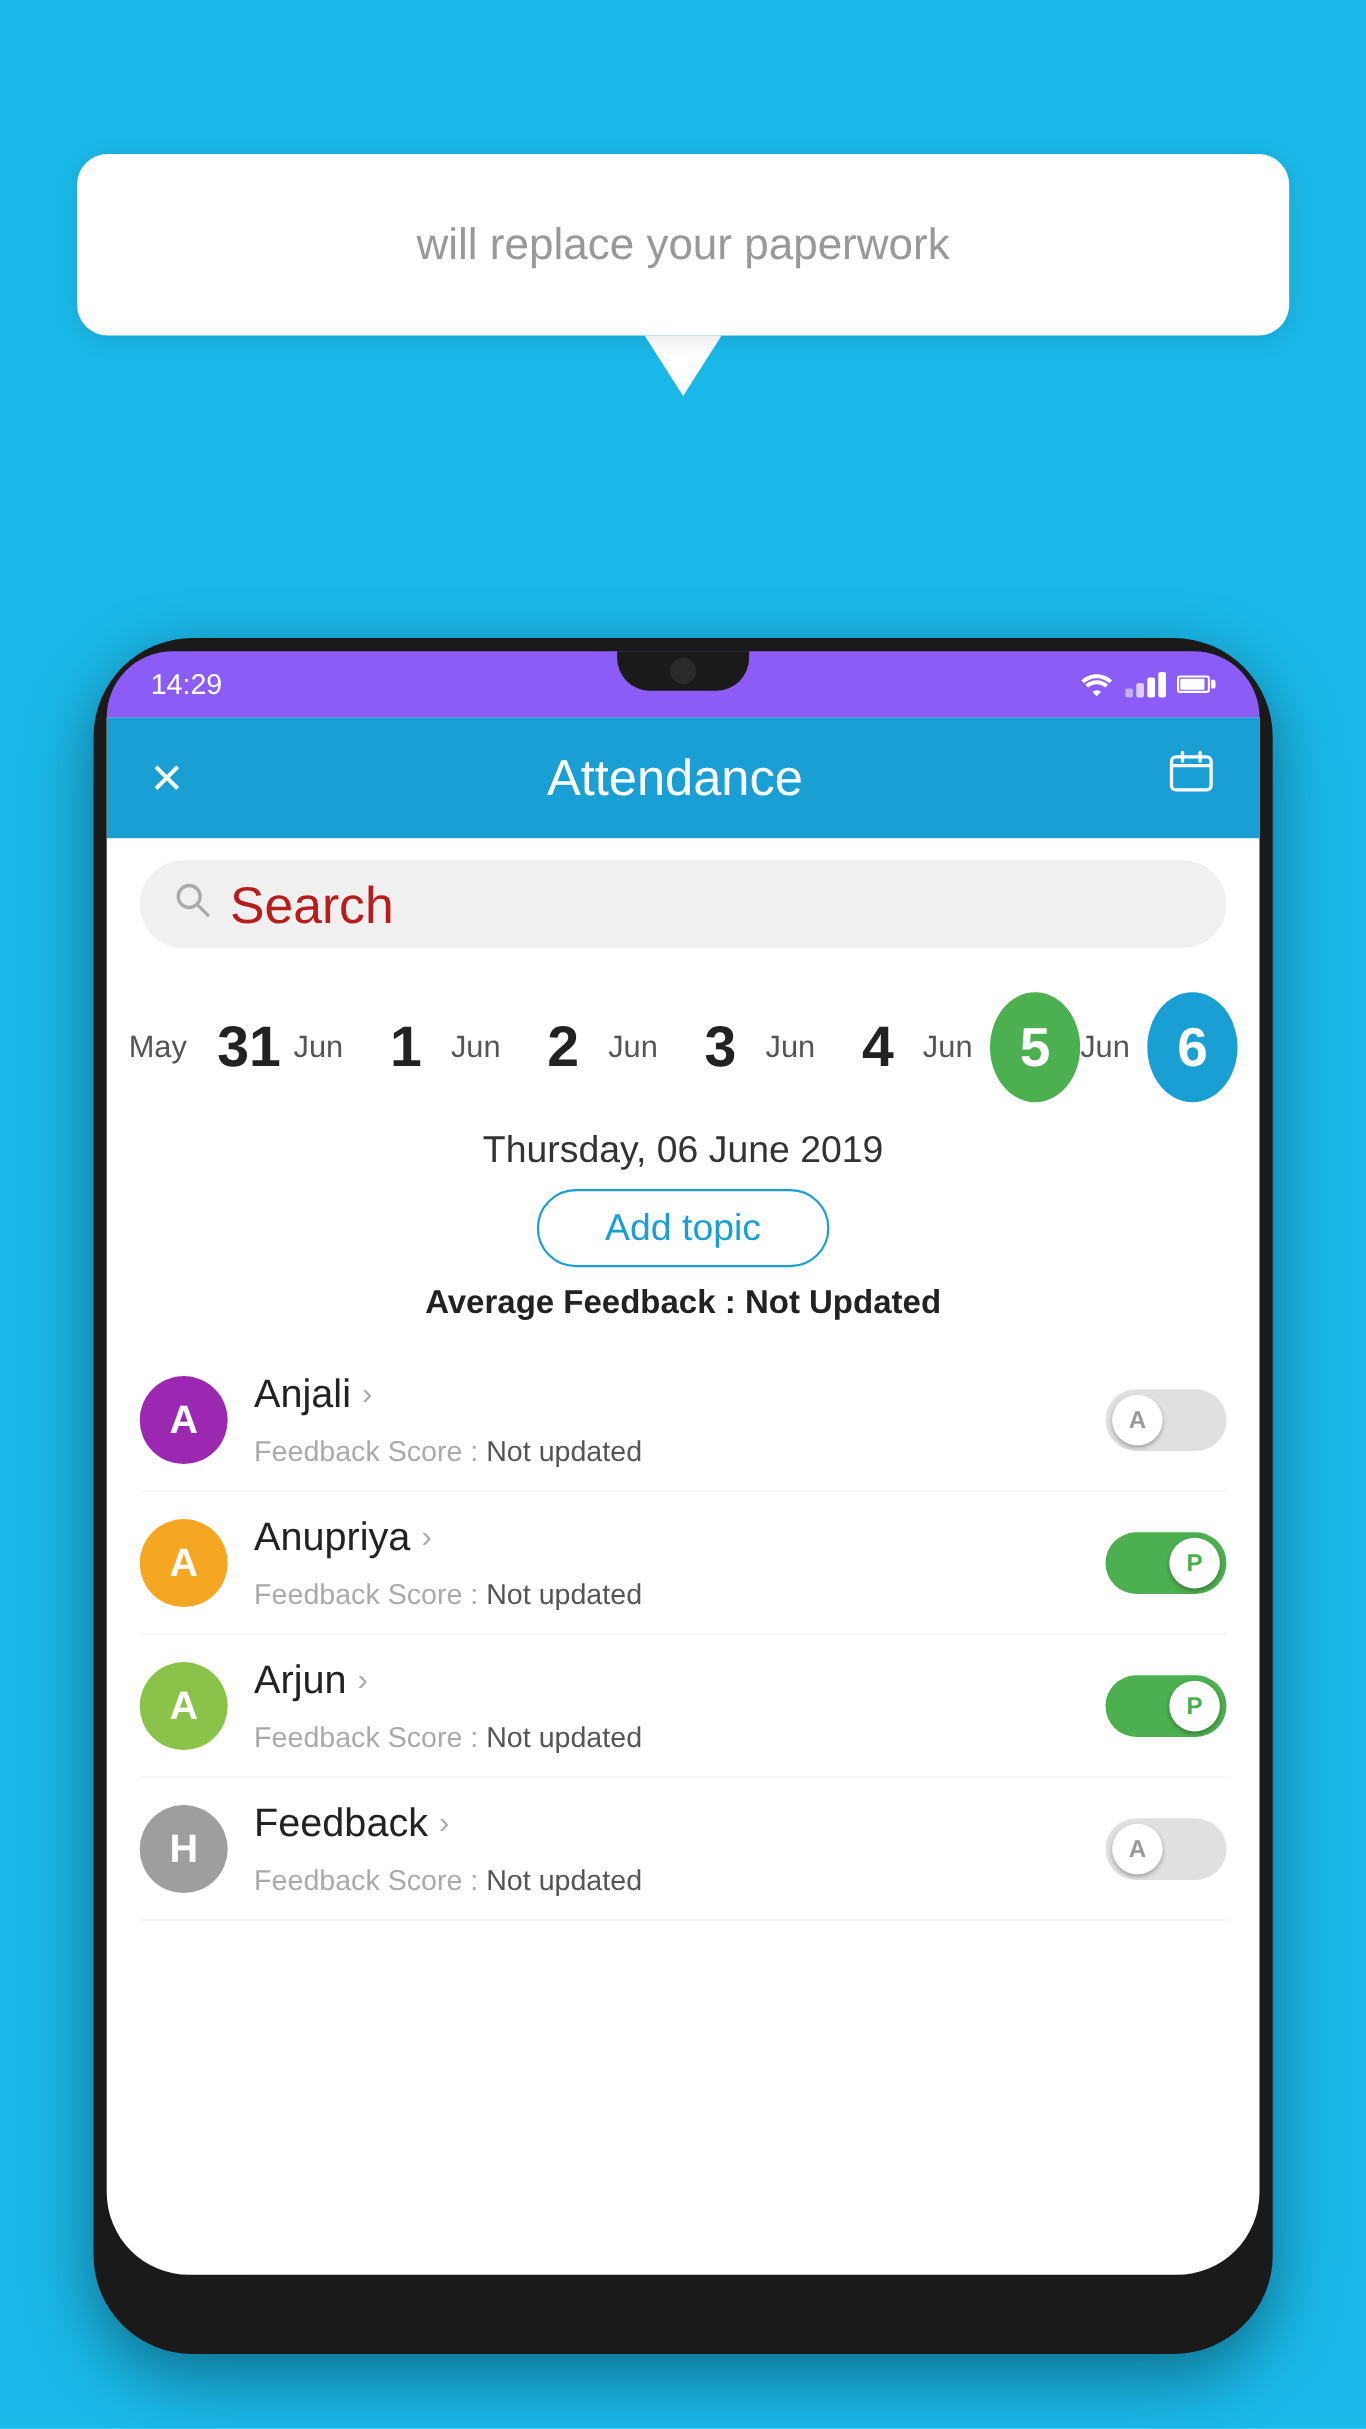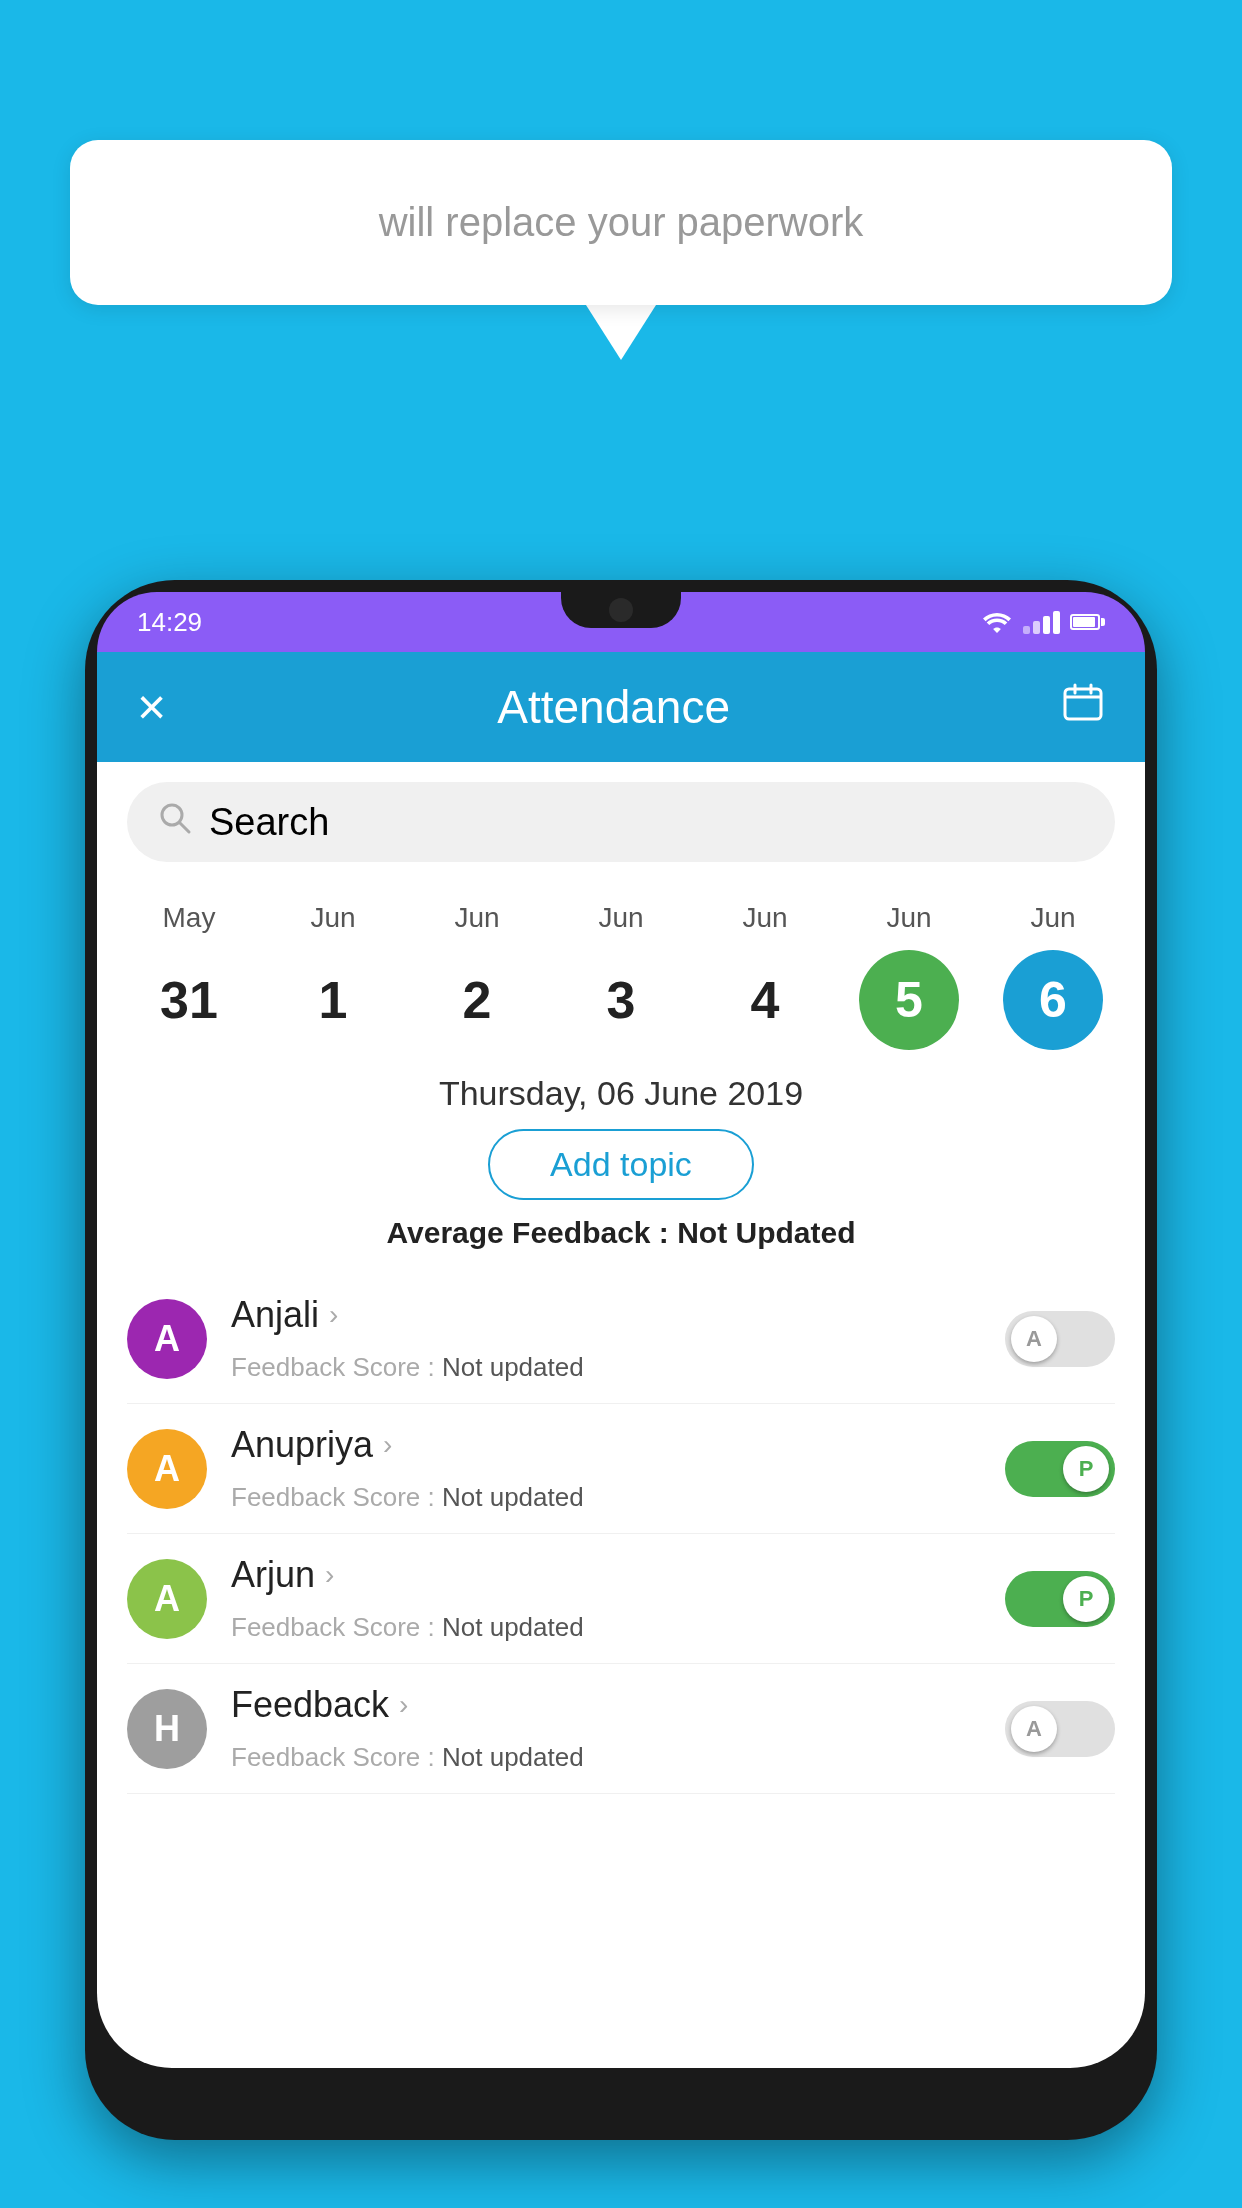--- a/index.html
+++ b/index.html
@@ -166,34 +166,34 @@
       padding: 0 30px;
       gap: 16px;
     }
 
     .search-icon-svg {
       color: #aaa;
       font-size: 36px;
     }
 
     .search-placeholder {
-      color: #000000;
-      font-size: 38px;
+      color: #b91c1c;
+      font-size: 47px;
     }
 
     
     .date-strip {
       display: flex;
       justify-content: space-around;
       padding: 20px 20px 0;
     }
 
     .date-item {
       display: flex;
-      flex-direction: column;
+      flex-direction: row;
       align-items: center;
       gap: 16px;
       min-width: 130px;
     }
 
     .date-month {
       font-size: 28px;
       color: #555;
       font-weight: 400;
     }

